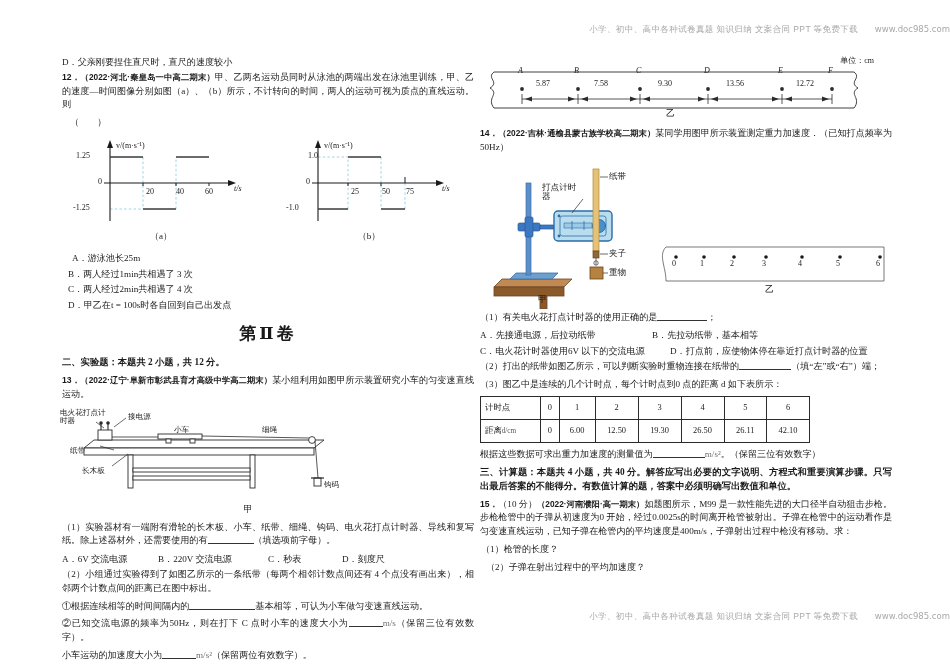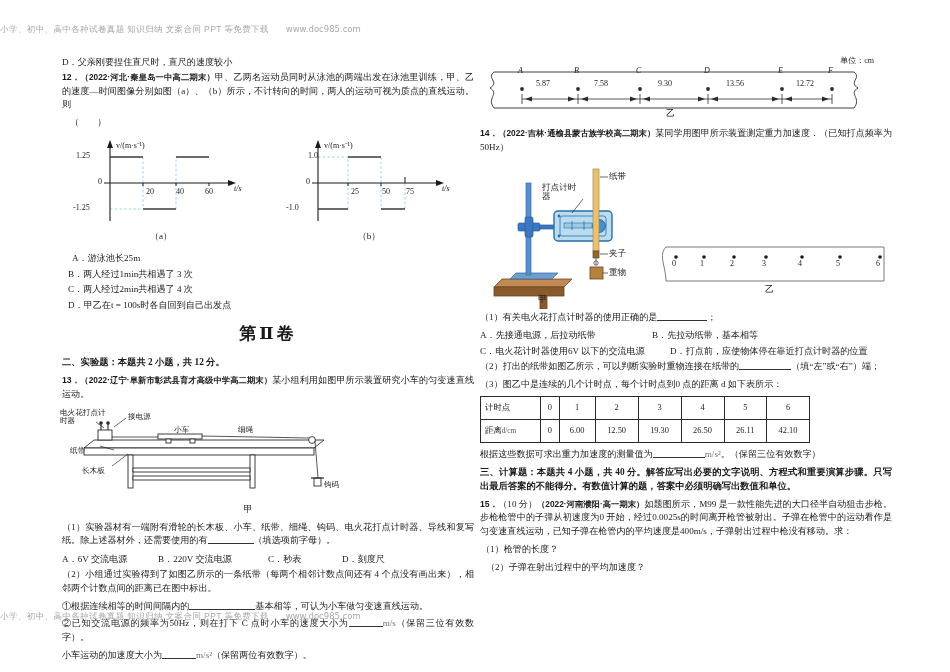--- a/index.html
+++ b/index.html
@@ -8,21 +8,21 @@
     background:#ffffff;
     font-family:"Liberation Serif","DejaVu Serif",serif;
     color:#1a1a1a;
     overflow:hidden;
     position:relative;
   }
   .page{position:relative;width:950px;height:672px;box-sizing:border-box;}
 
   
   .wm{
-    position:absolute;left:0;width:950px;text-align:left;
+    position:absolute;left:0;width:950px;text-align:right;
     font-size:8.5px;color:#a8a8a8;letter-spacing:.4px;
     font-family:"Liberation Sans","DejaVu Sans",sans-serif;
     white-space:nowrap;
   }
   .wm-head{top:24px;}
   .wm-foot{top:611px;}
   .wm .url{font-family:"DejaVu Sans",sans-serif;letter-spacing:0;}
 
   
   .col{position:absolute;top:55px;width:412px;}
@@ -215,21 +215,21 @@
           <line x1="34" y1="16" x2="42" y2="22"></line>
           <line x1="64" y1="12" x2="52" y2="21"></line>
           <line x1="38" y1="40" x2="52" y2="44"></line>
           <line x1="50" y1="60" x2="66" y2="48"></line>
         </g>
       </svg>
       <div style="position:relative;margin-top:-92px;height:92px;pointer-events:none;font-size:7.6px;font-family:'Liberation Serif',serif;">
         <span style="position:absolute;left:-2px;top:-1px;line-height:1.15;width:46px;">电火花打点计时器</span>
         <span style="position:absolute;left:66px;top:2px;">接电源</span>
         <span style="position:absolute;left:112px;top:15px;">小车</span>
-        <span style="position:absolute;left:176px;top:15px;">细绳</span>
+        <span style="position:absolute;left:200px;top:15px;">细绳</span>
         <span style="position:absolute;left:8px;top:36px;">纸带</span>
         <span style="position:absolute;left:20px;top:56px;">长木板</span>
         <span style="position:absolute;left:262px;top:70px;">钩码</span>
       </div>
       <div class="cap" style="margin-left:-40px">甲</div>
     </div>
 
     <p class="q">
       <span>（1）实验器材有一端附有滑轮的长木板、小车、纸带、细绳、钩码、电火花打点计时器、导线和复写纸。除上述器材外，还需要使用的有</span><span class="blank" style="width:46px"></span><span>（填选项前字母）。</span>
     </p>

